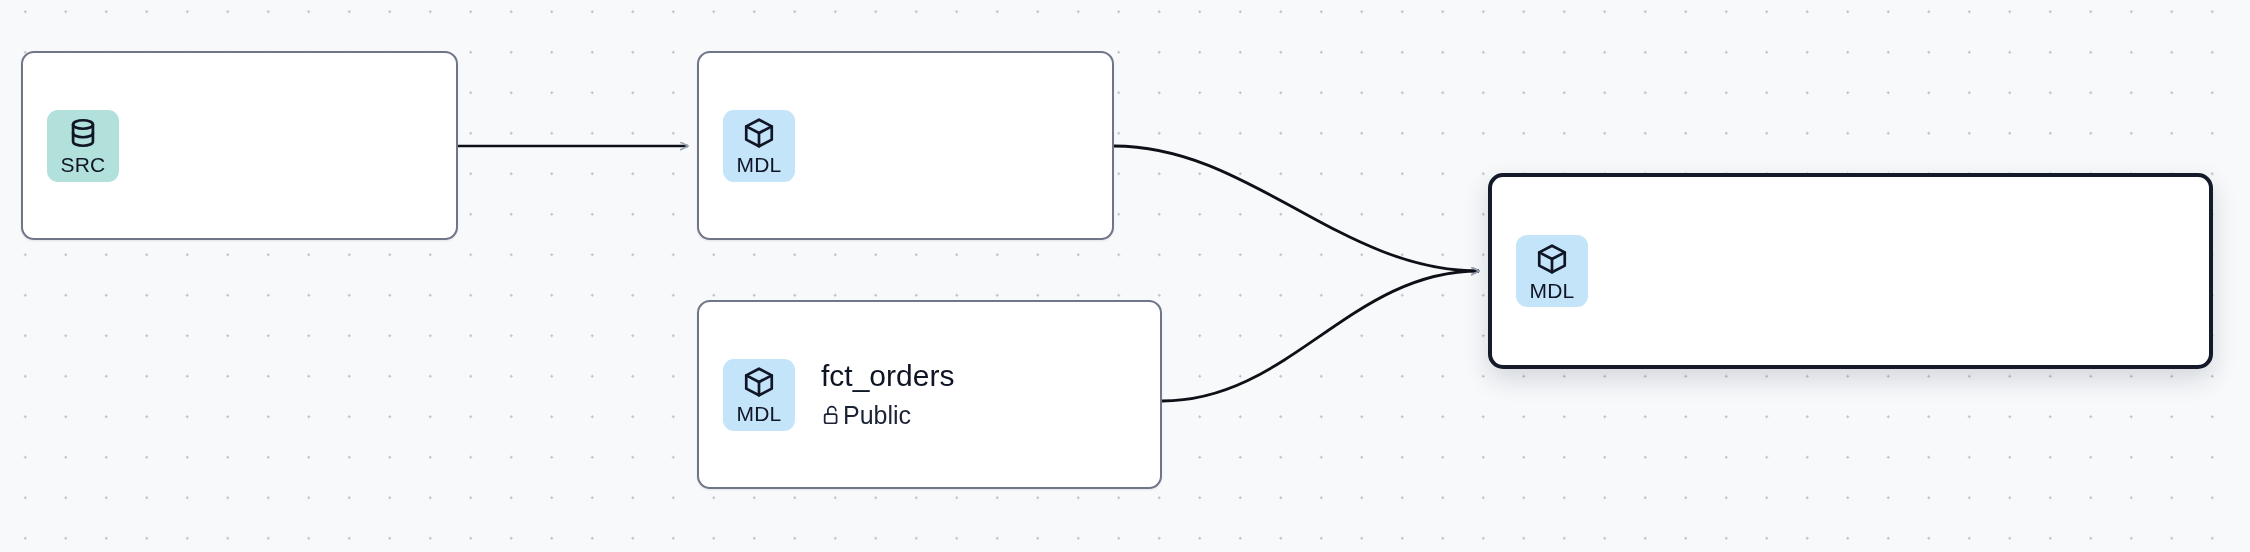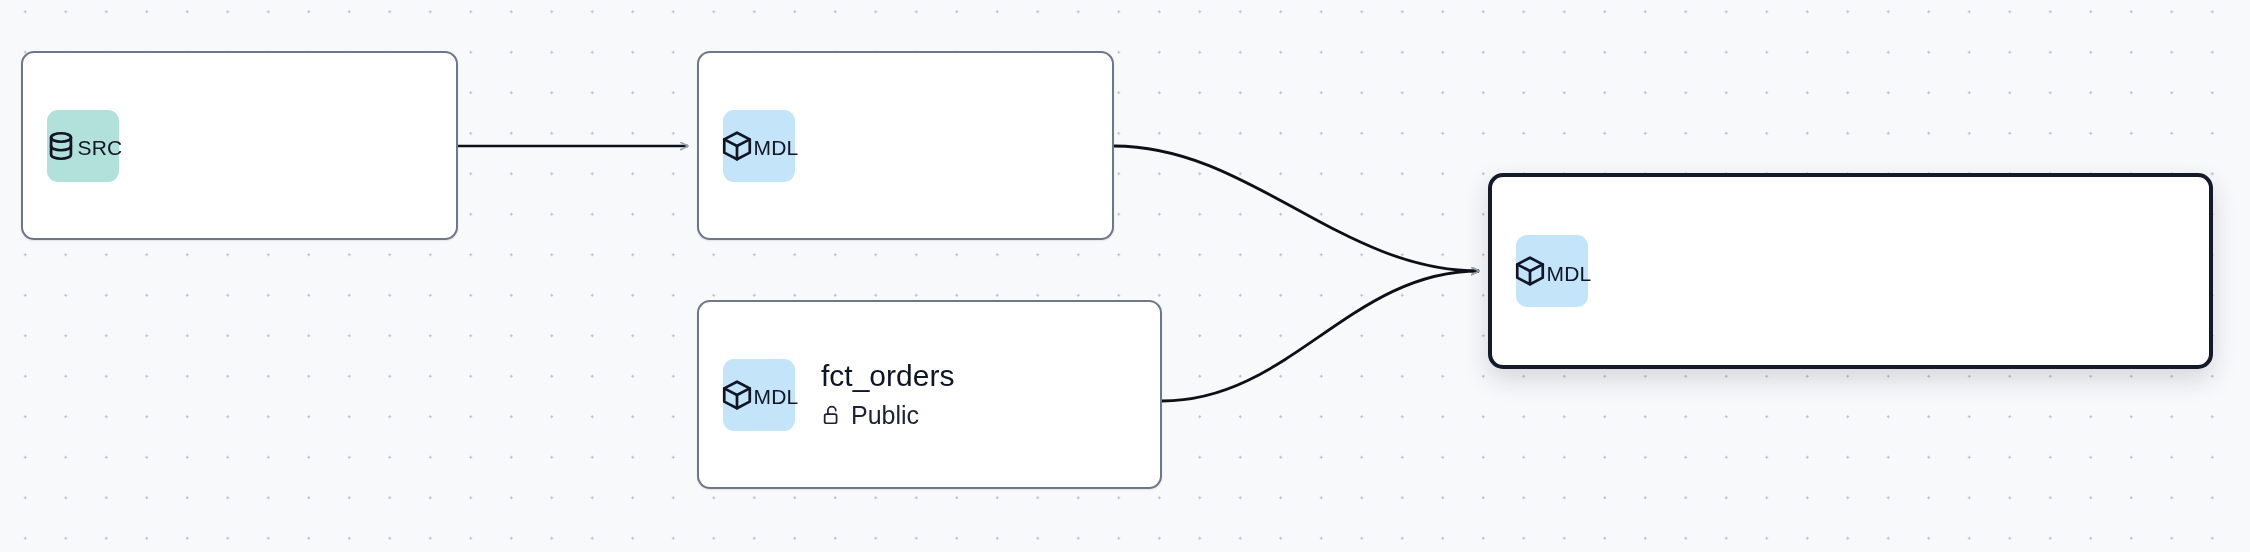--- a/index.html
+++ b/index.html
@@ -37,21 +37,21 @@
     border: 4px solid #141a29;
     border-radius: 15px;
     box-shadow: 0 10px 26px rgba(30,35,50,0.16);
   }
   .badge {
     flex: 0 0 auto;
     width: 72px;
     height: 72px;
     border-radius: 11px;
     display: flex;
-    flex-direction: row;
+    flex-direction: column;
     align-items: center;
     justify-content: center;
     margin-left: 24px;
   }
   .badge.src { background: #b2e0db; }
   .badge.mdl { background: #c4e4f9; }
   .badge svg { display: block; }
   .badge-label {
     font-size: 21px;
     line-height: 1;
@@ -68,21 +68,20 @@
   }
   .node-title {
     font-size: 30px;
     line-height: 1.15;
     color: #0f1524;
     white-space: nowrap;
   }
   .node-sub {
     display: flex;
     align-items: center;
-    gap: 8px;
     margin-top: 7px;
     font-size: 25px;
     line-height: 1.15;
     color: #1a2233;
     white-space: nowrap;
   }
   .node-sub svg { display: block; flex: 0 0 auto; }
 
   
   #node-stripe-payment { left: 21px;   top: 51px;  width: 437px; height: 189px; }

